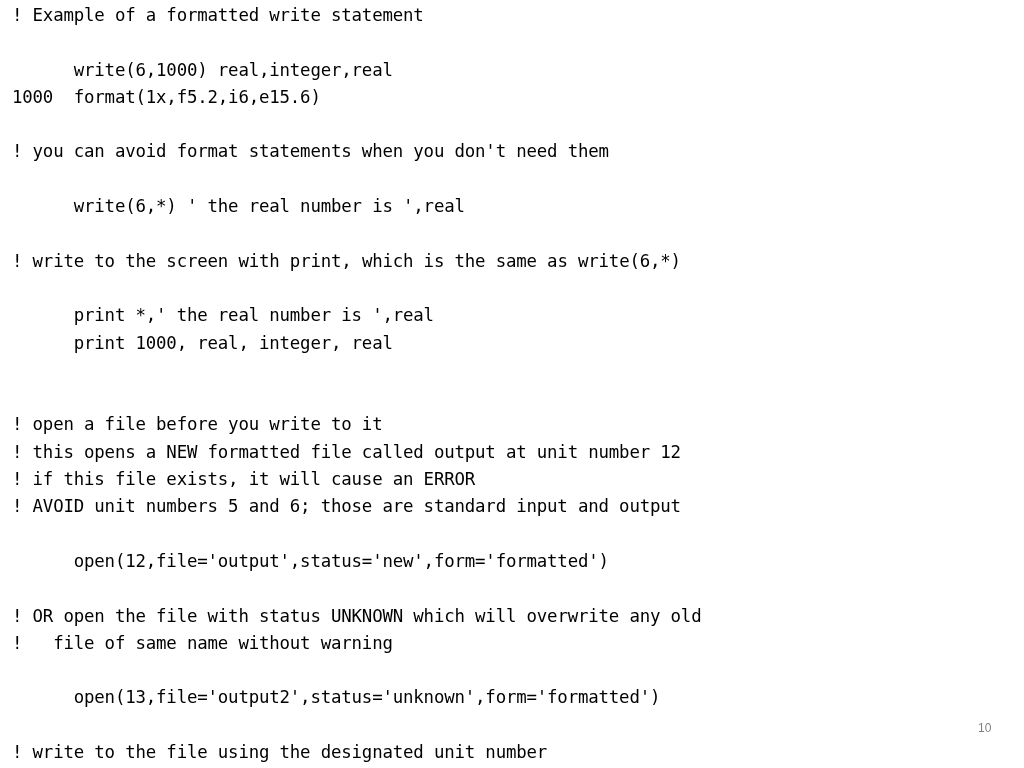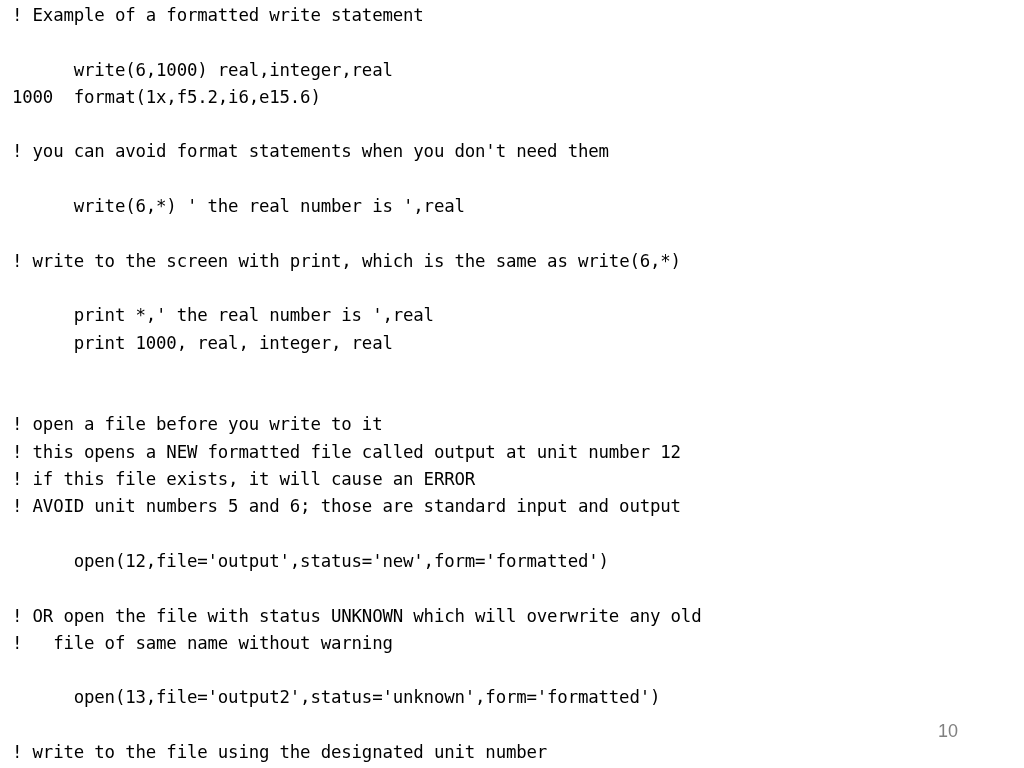--- a/index.html
+++ b/index.html
@@ -32,24 +32,24 @@
   }
   .blank {
     white-space: pre;
     height: 27.3px;
   }
   .bold {
     font-weight: normal;
   }
   #page-number {
     position: absolute;
-    left: 938px;
+    left: 978px;
     top: 721px;
     font-family: "Liberation Sans", sans-serif;
-    font-size: 18px;
+    font-size: 12px;
     color: #808080;
     white-space: pre;
     text-align: right;
   }
 </style>
 </head>
 <body>
 
 <div id="slide">
 

